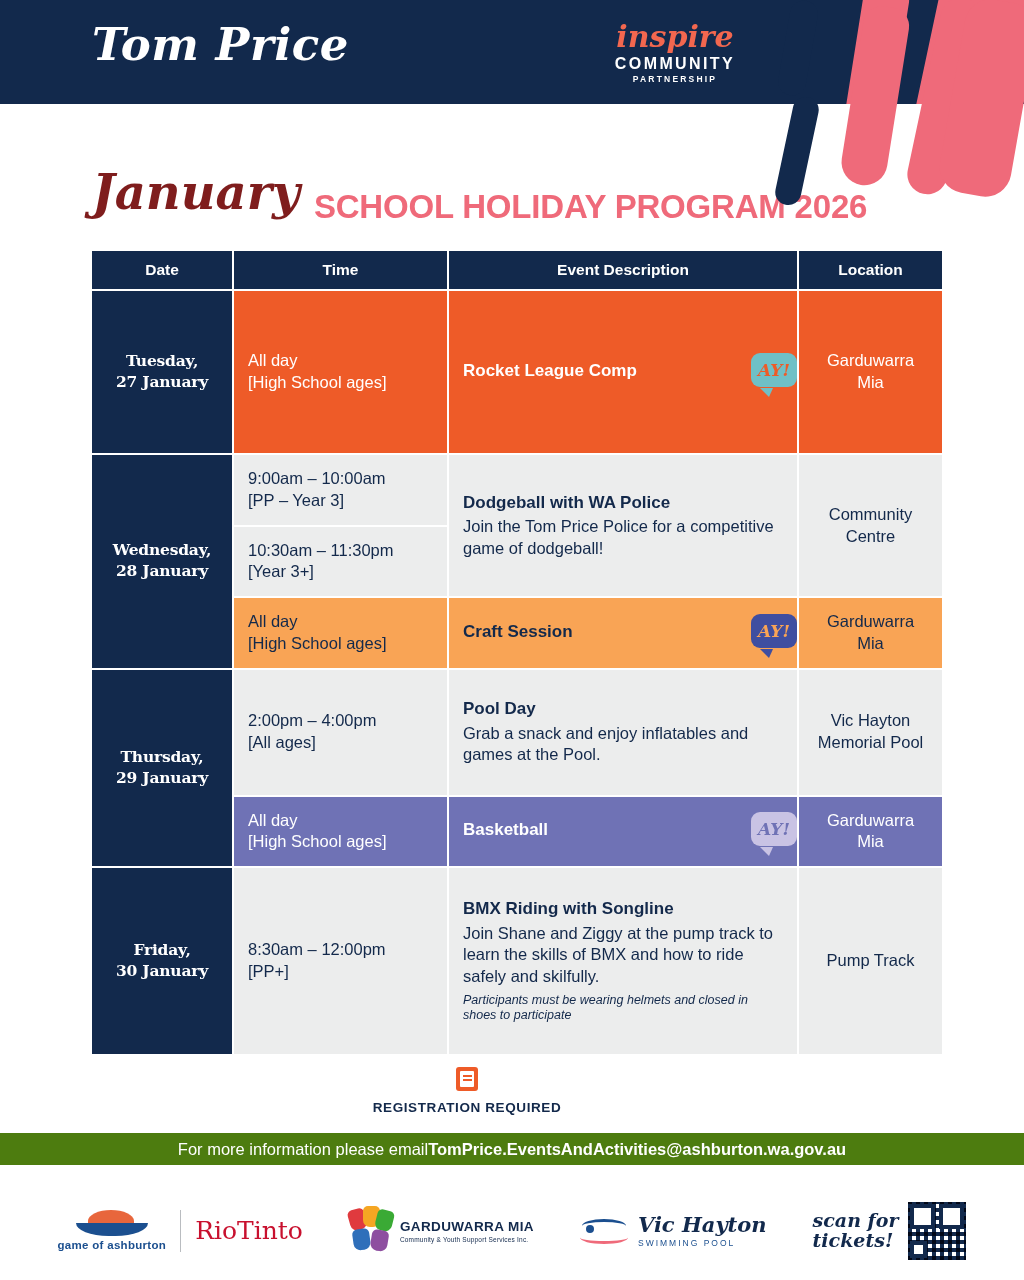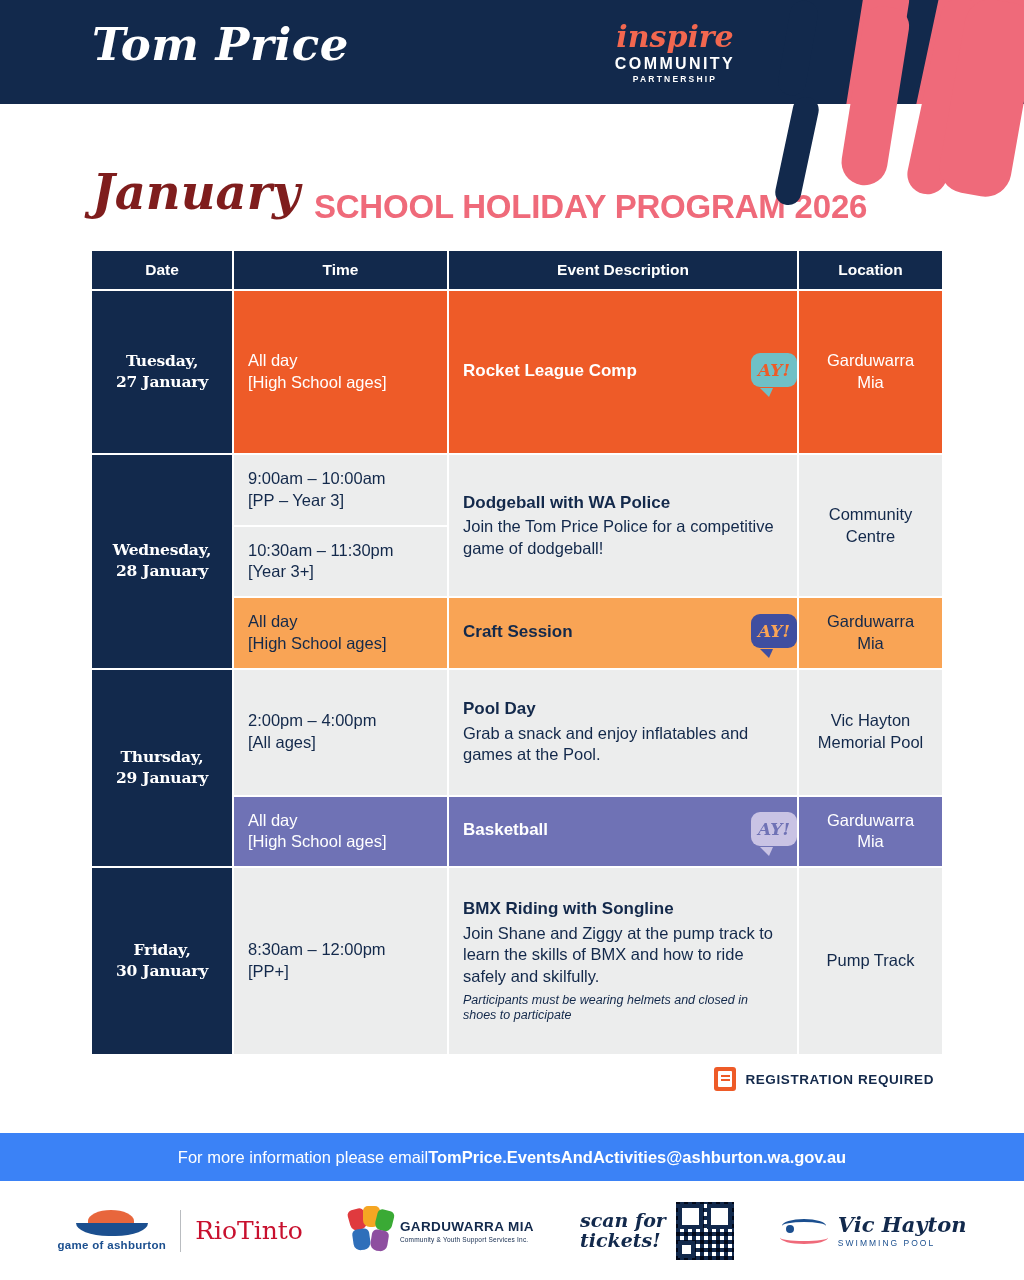--- a/index.html
+++ b/index.html
@@ -218,20 +218,21 @@
   .ay-lilac { background: #c9c3e4; color: #6f72b5; }
   .ay-lilac::after { border-top-color: #c9c3e4; }
 
   
   .reg-row {
     margin: 11px 90px 0 0;
     display: flex;
     justify-content: flex-end;
     align-items: center;
     gap: 9px;
+    flex-direction: column;
   }
   .reg-icon {
     width: 22px; height: 24px;
     background: #ee5b28;
     border-radius: 3px;
     position: relative;
   }
   .reg-icon::before {
     content: "";
     position: absolute;
@@ -253,22 +254,22 @@
     font-weight: bold;
     letter-spacing: 0.6px;
     color: #13294b;
   }
 
   
   .contact-bar {
     position: absolute;
     left: 0; right: 0;
     top: 1133px;
-    height: 48px;
-    background: #3b82f6;
+    height: 32px;
+    background: #4d7c0f;
     display: flex;
     align-items: center;
     justify-content: center;
     color: #ffffff;
     font-size: 16.5px;
   }
   .contact-bar b { font-weight: bold; }
 
   
   .footer {
@@ -550,35 +551,35 @@
         <div class="hand h3"></div>
       <div class="hand h4"></div>
         <div class="hand h5"></div>
     </div>
     <div>
       <div class="gm-text-main">GARDUWARRA MIA</div>
       <div class="gm-text-sub">Community &amp; Youth Support Services Inc.</div>
     </div>
   </div>
 
-  <div class="logo-block scan">
-    <div class="scan-text">
-      <div>scan for</div>
-      <div>tickets!</div>
-    </div>
-    <div class="qr">
-        <div class="qr-bl"></div>
-      </div>
-  </div>
-
   <div class="logo-block vh">
     <div class="vh-swim">
       <div class="vh-arc"></div>
         <div class="vh-head"></div>
         <div class="vh-wave"></div>
     </div>
     <div>
       <div class="vh-name">Vic Hayton</div>
       <div class="vh-sub">SWIMMING POOL</div>
     </div>
   </div>
 
+  <div class="logo-block scan">
+    <div class="scan-text">
+      <div>scan for</div>
+      <div>tickets!</div>
+    </div>
+    <div class="qr">
+        <div class="qr-bl"></div>
+      </div>
+  </div>
+
 </div>
 
 </body></html>

